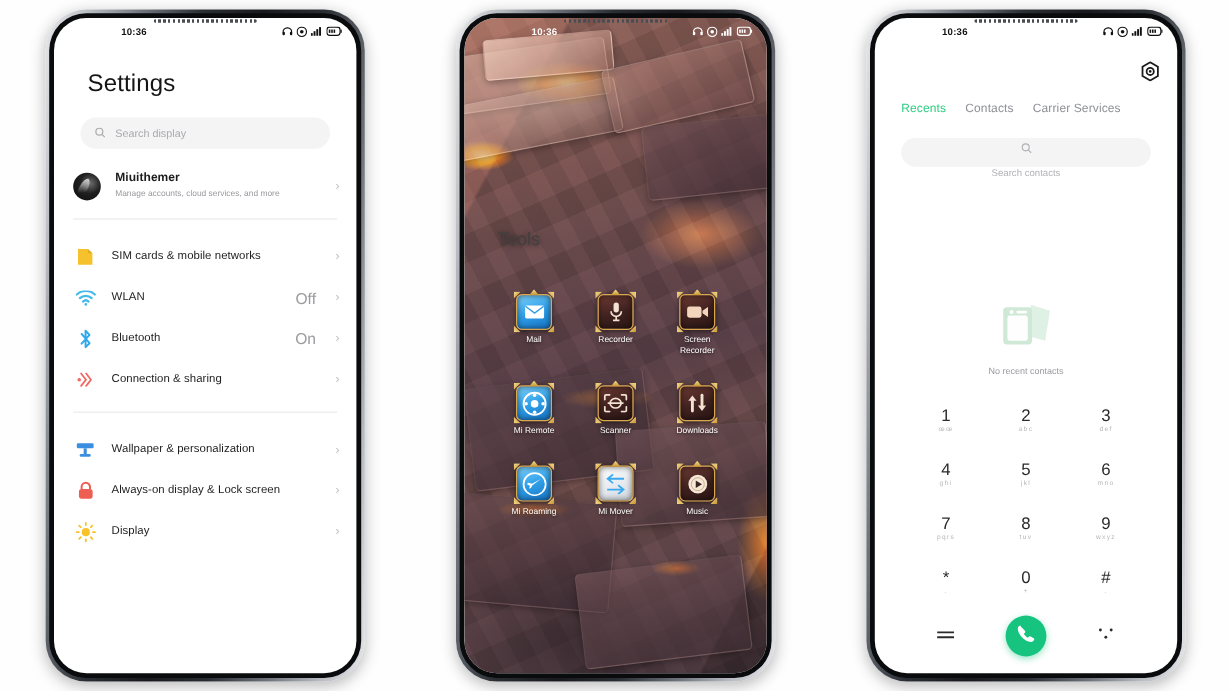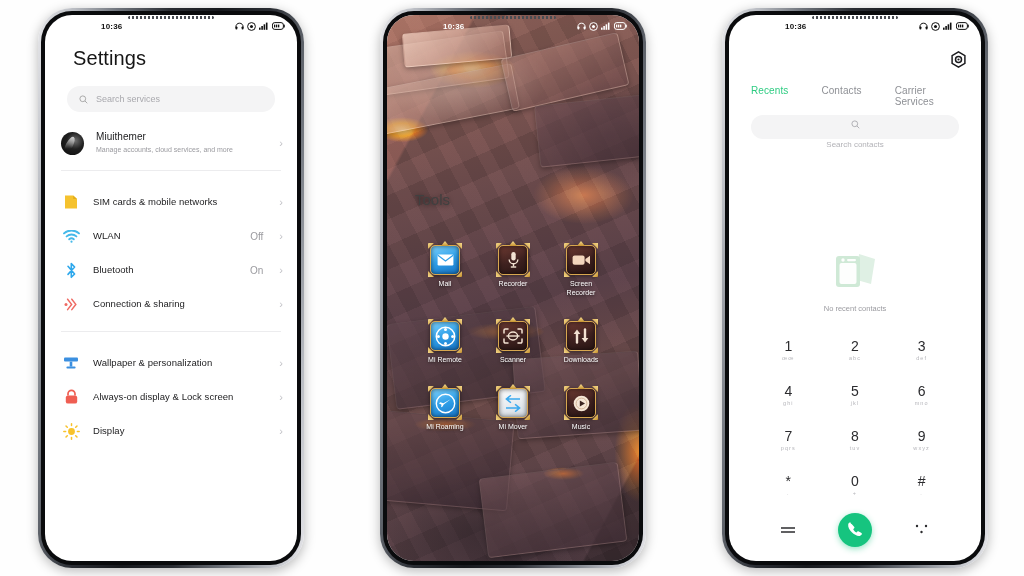--- a/index.html
+++ b/index.html
@@ -59,21 +59,21 @@
   .sb-icons { display: flex; align-items: center; gap: 3px; }
   .sb-icons svg { display: block; }
   .dark .sb-time, .dark .sb-icons { color: #111; }
   .light .sb-time, .light .sb-icons { color: #fff; }
 
   
   #phone1 { left: 38px; top: 8px; width: 266px; height: 560px; }
   .settings-screen { background:#fff; padding: 0; height:100%; position:relative;}
   .set-title {
     font-size: 20px; font-weight: 400; color: #151515;
-    margin: 32px 0 0 28px; letter-spacing: .1px;
+    margin: 44px 0 0 28px; letter-spacing: .1px;
   }
   .searchbar {
     margin: 16px 22px 0 22px;
     height: 26px; border-radius: 13px;
     background: #f4f4f5;
     display: flex; align-items: center; gap: 8px;
     padding: 0 12px;
   }
   .searchbar .ph { font-size: 9px; color: #a9a9ae; }
   .set-group { margin-top: 14px; }
@@ -89,21 +89,21 @@
     flex: 0 0 20px;
   }
   .set-row .txt { flex: 1 1 auto; min-width: 0; }
   .set-row .lbl {
     font-size: 9.5px; color: #1c1c1e; line-height: 12px;
     letter-spacing: .05px;
   }
   .set-row .sub {
     font-size: 7px; color: #9a9a9f; line-height: 10px; margin-top: 2px;
   }
-  .set-row .val { font-size: 10px; color: #9a9a9f; margin-right: 4px; }
+  .set-row .val { font-size: 13px; color: #9a9a9f; margin-right: 4px; }
   .chev { color: #c2c2c7; font-size: 11px; line-height: 1; flex: 0 0 auto;}
   .divider { height: 1px; background: #ececee; margin: 10px 16px 10px 16px; }
   .avatar {
     width: 23px; height: 23px; border-radius: 50%;
     background: radial-gradient(circle at 62% 38%, #6d6d6d 0%, #202020 42%, #0a0a0a 100%);
     position: relative; overflow: hidden; flex: 0 0 23px;
   }
   .avatar::after {
     content:''; position:absolute; left:22%; top:18%;
     width: 7px; height: 18px; border-radius: 50%;
@@ -213,21 +213,21 @@
     background: linear-gradient(45deg,#f5d98c,#c8932f);
     clip-path: polygon(0 0,100% 100%,0 100%);
   }
 
   
   #phone3 { left: 722px; top: 8px; width: 266px; height: 560px; }
   .dial-screen { background:#fff; height:100%; position:relative; }
   .gear-row { position:absolute; right: 14px; top: 36px; }
   .tabs {
     position: absolute; top: 70px; left: 0; right: 0;
-    display: flex; align-items: baseline; gap: 33px;
+    display: flex; align-items: baseline; gap: 16px;
     padding: 0 22px;
   }
   .tab { font-size: 10px; color: #8e9095; letter-spacing:.1px; }
   .tab.active { color: #2ecc82; }
   .dial-search {
     position:absolute; top: 100px; left: 22px; right: 22px;
     height: 24px; border-radius: 12px; background: #f4f4f5;
     display:flex; align-items:center; gap:7px; padding: 0 11px; flex-direction: column;
   }
   .dial-search .ph { font-size: 8px; color: #b2b2b7; }
@@ -305,28 +305,28 @@
 
         <div class="set-title">Settings</div>
 
         <div class="searchbar">
           <span>
             <svg width="9" height="9" viewBox="0 0 10 10">
                 <circle cx="4.2" cy="4.2" r="3.2" fill="none" stroke="#aaa" stroke-width="1.1"></circle>
                 <line x1="6.6" y1="6.6" x2="9.2" y2="9.2" stroke="#aaa" stroke-width="1.1"></line>
               </svg>
           </span>
-          <span class="ph">Search services</span>
+          <span class="ph">Search display</span>
         </div>
 
         <div class="set-group">
           <div class="set-row">
             <div class="avatar"></div>
             <div class="txt">
-              <div class="lbl" style="font-size:10px;font-weight:400">Miuithemer</div>
+              <div class="lbl" style="font-size:10px;font-weight:700">Miuithemer</div>
               <div class="sub">Manage accounts, cloud services, and more</div>
             </div>
             <span class="chev">›</span>
           </div>
 
         </div>
 
         <div class="divider"></div>
 
         <div class="set-group">

